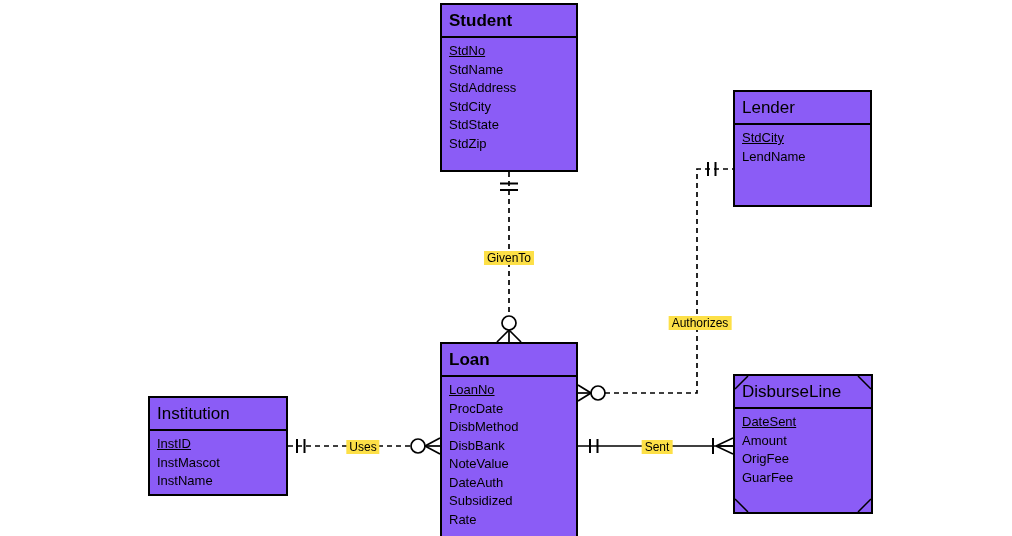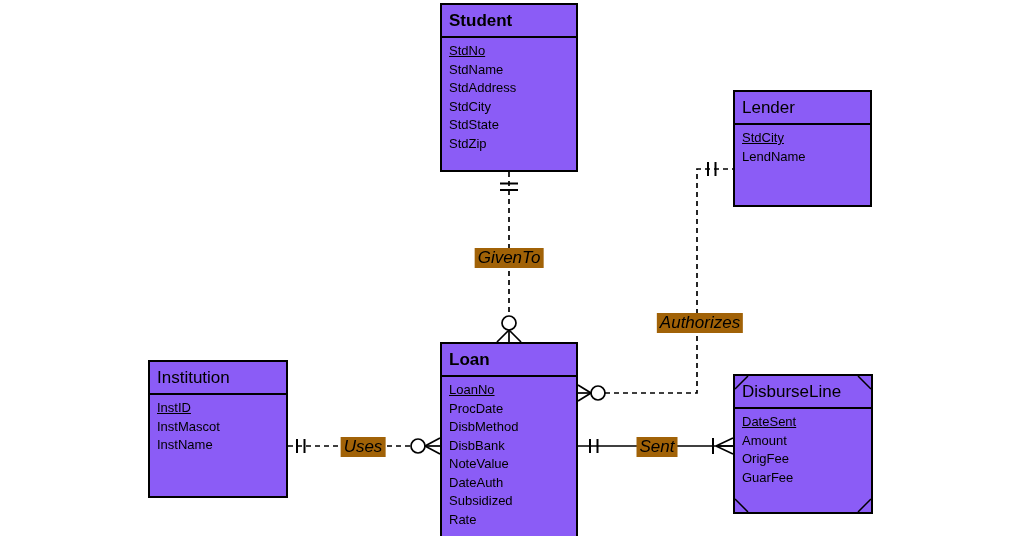--- a/index.html
+++ b/index.html
@@ -36,26 +36,25 @@
     position:absolute;left:0;top:0;
     z-index:5;
     pointer-events:none;
   }
   #lines .dash{stroke-dasharray:5 4;stroke-width:1.7;}
   #lines .solid{stroke-width:1.7;}
   #lines .bar{stroke-width:2;}
   .rel-label{
     position:absolute;
     transform:translate(-50%,-50%);
-    background:#a16207;
+    background:#fde047;
     padding:0 3px;
-    font-size:17px;
+    font-size:12px;
     z-index:6;
     white-space:nowrap;
-    font-style:italic;
   }
   .weak-corners{
     position:absolute;left:0;top:0;
     width:100%;height:100%;
     pointer-events:none;
   }
 </style>
 </head>
 <body>
 
@@ -88,21 +87,21 @@
       <div class="attr">ProcDate</div>
       <div class="attr">DisbMethod</div>
       <div class="attr">DisbBank</div>
       <div class="attr">NoteValue</div>
       <div class="attr">DateAuth</div>
       <div class="attr">Subsidized</div>
       <div class="attr">Rate</div>
     </div>
   </div>
 
-  <div class="entity" style="left:148px;top:360px;width:140px;height:138px;">
+  <div class="entity" style="left:148px;top:396px;width:140px;height:100px;">
     <div class="entity-title">Institution</div>
     <div class="entity-attrs">
       <div class="attr key">InstID</div>
       <div class="attr">InstMascot</div>
       <div class="attr">InstName</div>
     </div>
   </div>
 
   <div class="entity" style="left:733px;top:374px;width:140px;height:140px;">
     <svg class="weak-corners" viewBox="0 0 136 136" preserveAspectRatio="none">

